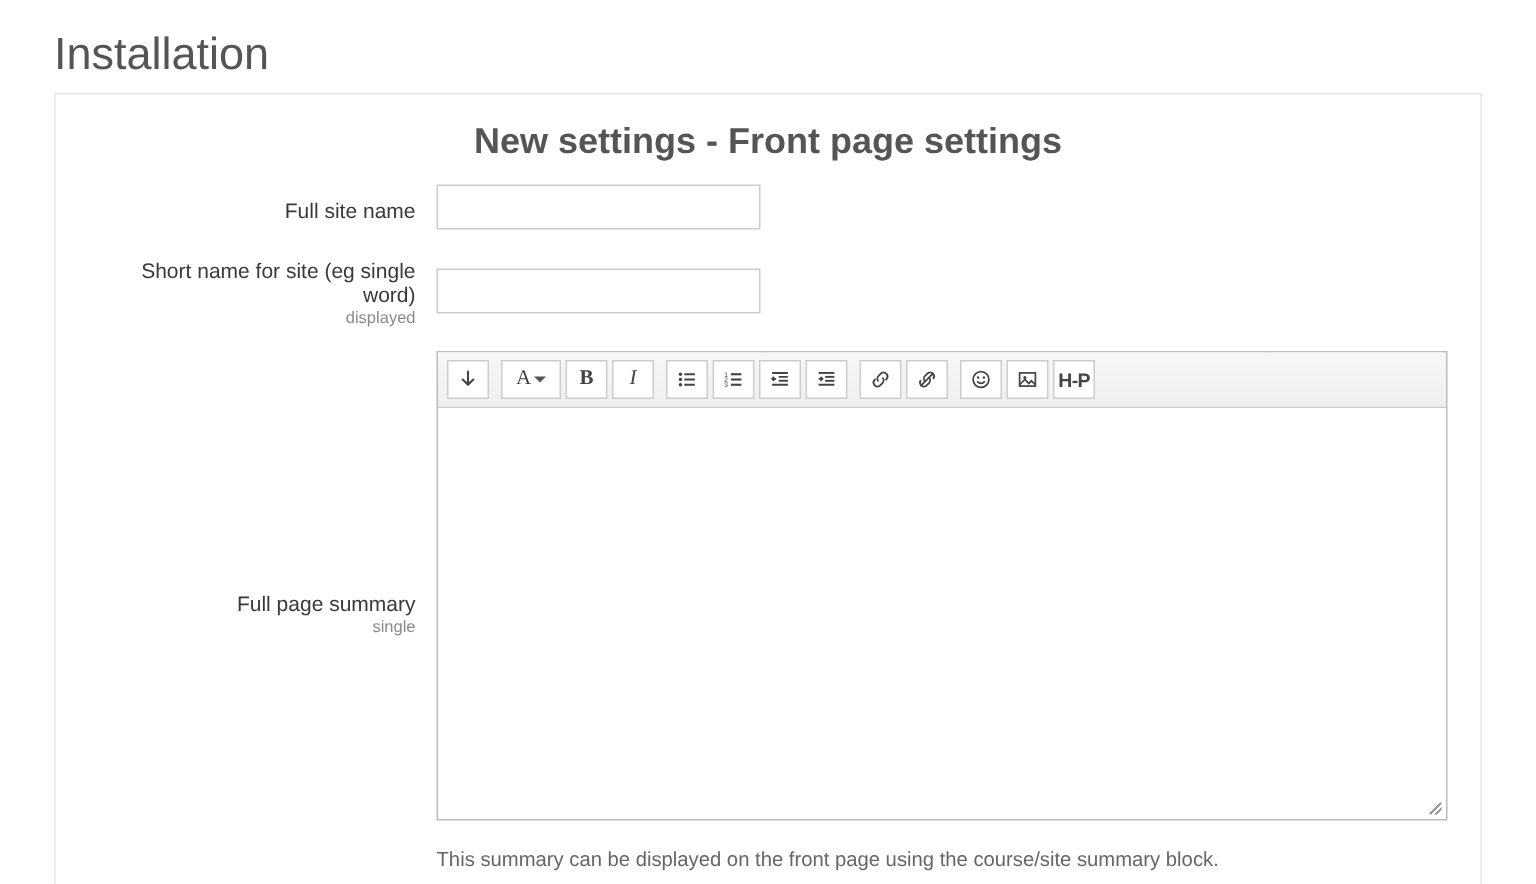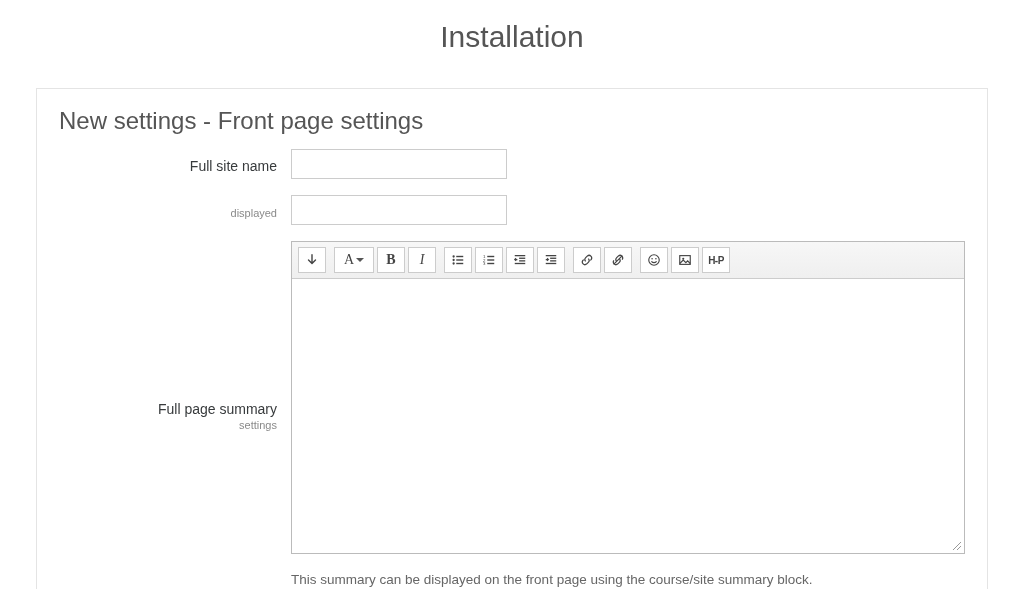--- a/index.html
+++ b/index.html
@@ -11,32 +11,32 @@
       font-family: "Segoe UI", "Helvetica Neue", Arial, sans-serif;
       font-size: 14px;
       color: #373a3c;
       background: #fff;
       padding: 20px 36px;
     }
     .page-title {
       font-size: 30px;
       font-weight: 300;
       color: #555;
-      margin-bottom: 34px;
-      text-align: center;
+      margin-bottom: 8px;
     }
     .card {
       border: 1px solid #e4e4e4;
       padding: 18px 22px 40px 22px;
     }
     .section-title {
       font-size: 24px;
-      font-weight: 400;
+      font-weight: 700;
       color: #555;
       margin-bottom: 14px;
+      text-align: center;
     }
     .form-row {
       display: flex;
       align-items: center;
       margin-bottom: 16px;
     }
     .label-col {
       width: 232px;
       flex: 0 0 232px;
       text-align: right;
@@ -114,21 +114,21 @@
       font-style: italic;
     }
     .caret-down {
       width: 0;
       height: 0;
       border-left: 4px solid transparent;
       border-right: 4px solid transparent;
       border-top: 4px solid #555;
     }
     .h5p {
-      font-size: 10px;
+      font-size: 13px;
       font-weight: bold;
       letter-spacing: -0.5px;
     }
     .editor-body {
       width: 100%;
       height: 262px;
       border: none;
       padding: 8px;
       font-family: inherit;
       font-size: 14px;
@@ -169,31 +169,32 @@
     <div class="label-col">
       <div class="label-main">Full site name</div>
     </div>
     <div class="field-col">
       <input type="text" class="text-input" value="" style="">
     </div>
   </div>
 
   <div class="form-row">
     <div class="label-col">
+      <div class="label-main">Short name for site (eg single word)</div>
       <div class="label-sub">displayed</div>
     </div>
     <div class="field-col">
       <input type="text" class="text-input" value="" style="">
     </div>
   </div>
 
   <div class="form-row">
     <div class="label-col">
       <div class="label-main">Full page summary</div>
-      <div class="label-sub">settings</div>
+      <div class="label-sub">single</div>
     </div>
     <div class="field-col">
       <div class="editor-wrap">
         <div class="toolbar">
 
           <div class="tb-group">
             <button class="tb-btn" title="Show more buttons">
               <span>
                 <svg viewBox="0 0 16 16">
                     <path d="M8 2 v9 M4 8 l4 4 l4 -4" fill="none" stroke="#444" stroke-width="1.6" stroke-linecap="round" stroke-linejoin="round"></path>

